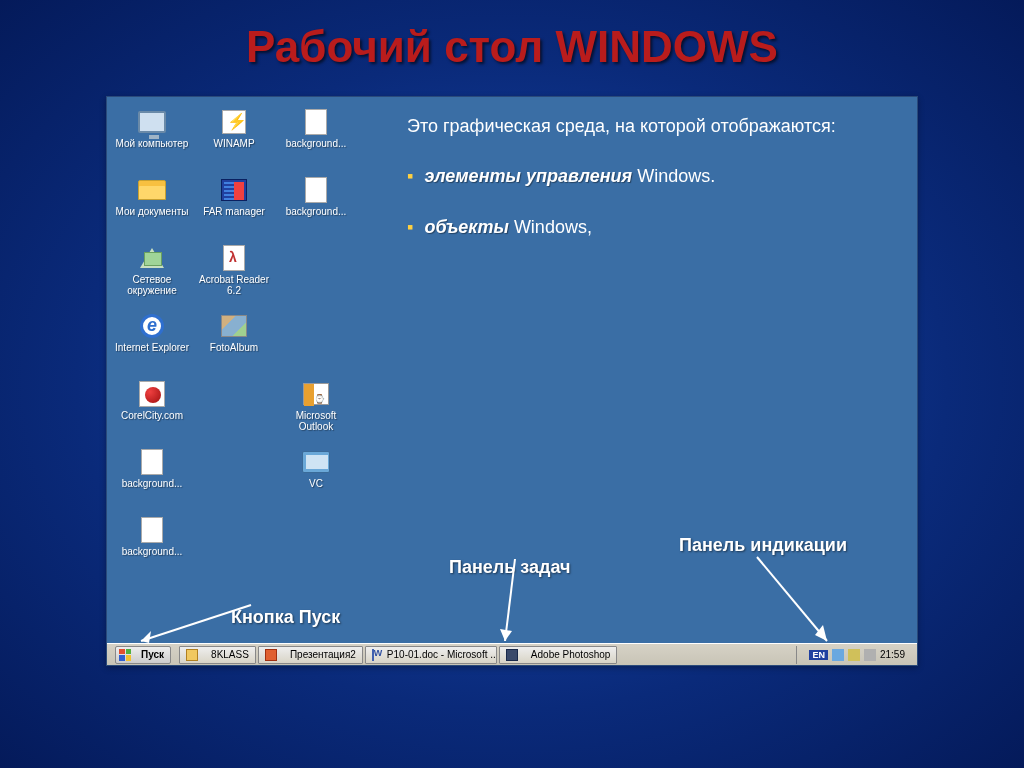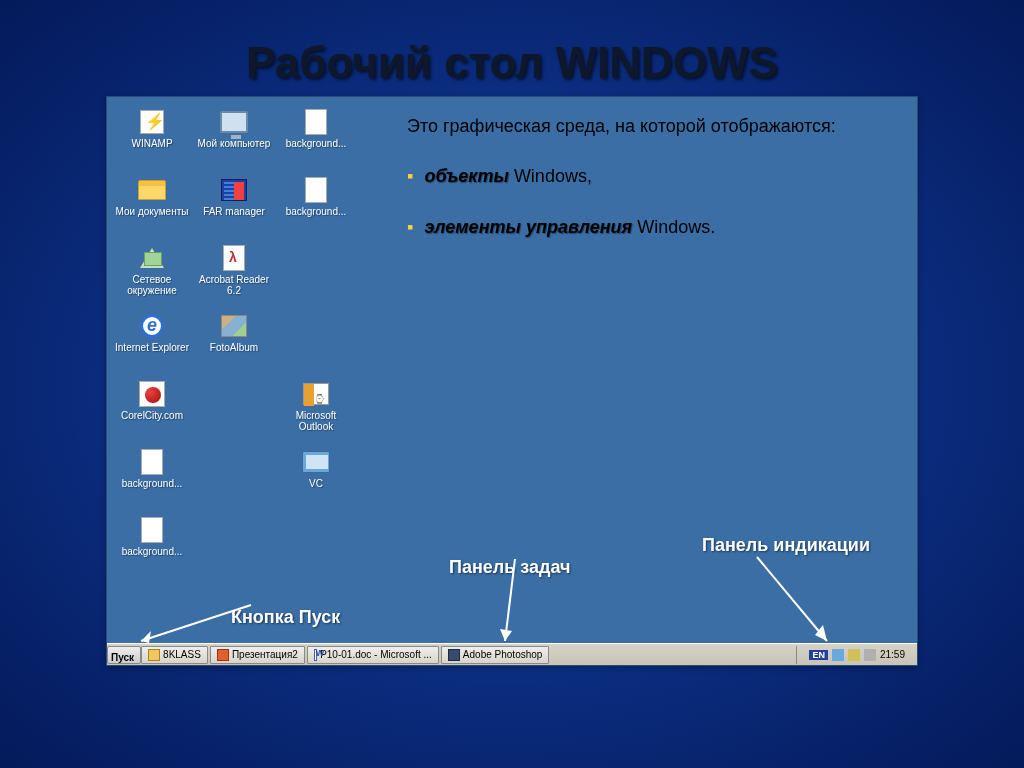--- a/index.html
+++ b/index.html
@@ -7,24 +7,23 @@
     width: 1024px; height: 768px;
     background: radial-gradient(ellipse at center, #1a4db8 0%, #0a2a7a 60%, #041a5a 100%);
     font-family: Tahoma, Arial, sans-serif;
     overflow: hidden;
     position: relative;
   }
   .title {
     text-align: center;
     font-size: 44px;
     font-weight: bold;
-    color: #0f172a;
+    color: #b91c1c;
     text-shadow: 2px 2px 3px rgba(0,0,0,0.6);
     padding: 22px 0 14px;
-    margin-top: 16px;
   }
   .desktop-shot {
     position: absolute;
     left: 106px; top: 96px;
     width: 812px; height: 570px;
     background: #3a6ea5;
     border: 1px solid #2a4a7a;
     box-shadow: 0 2px 6px rgba(0,0,0,.3);
     overflow: hidden;
   }
@@ -86,21 +85,21 @@
   .foto{width:26px;height:22px;border:1px solid #888;background:linear-gradient(135deg,#d0b080 0 30%, #88b0d0 30% 70%, #a0d090 70%);position:relative;}
   .corel{width:26px;height:26px;background:#fff;border:1px solid #aaa;position:relative;}
   .corel::after{content:"";position:absolute;left:5px;top:5px;width:16px;height:16px;border-radius:50%;background:radial-gradient(circle at 30% 30%, #f04040, #a01010);}
   .paint{width:22px;height:26px;background:#fff;border:1px solid #aaa;position:relative;}
   .paint::after{content:"🖌";position:absolute;left:2px;top:2px;font-size:13px;}
 
   
   .desc {
     position: absolute;
     left: 300px; top: 18px; right: 20px;
-    color: #000000;
+    color: #ffffff;
     font-size: 18px;
   }
   .desc p { margin-bottom: 28px; line-height: 1.3; }
   .desc .bullet {
     margin: 10px 0 30px 0;
     font-size: 18px;
   }
   .desc .bullet::before {
     content: "▪";
     color: #ffd040;
@@ -114,49 +113,48 @@
     left: 0; right: 0; bottom: 0; height: 22px;
     background: linear-gradient(#d6d2c6, #c8c4b6);
     border-top: 1px solid #fff;
     display: flex;
     align-items: center;
     font-size: 10px;
     color: #000;
   }
   .start-btn {
     height: 18px;
-    margin: 0 0;
+    margin: 0 8px;
     background: linear-gradient(#eee,#ccc);
     border: 1px solid #888;
     border-radius: 2px;
     padding: 0 6px 0 3px;
     display: flex; align-items: center;
     font-weight: bold;
     cursor: pointer;
-    gap: 4px;
-    flex-direction: column;
+    gap: 10px;
   }
   .start-btn .flag {
     width: 12px; height: 12px;
     display: grid; grid-template-columns: 1fr 1fr; grid-template-rows: 1fr 1fr; gap:1px;
   }
   .start-btn .flag span:nth-child(1){background:#e05030;}
   .start-btn .flag span:nth-child(2){background:#50b040;}
   .start-btn .flag span:nth-child(3){background:#3060d0;}
   .start-btn .flag span:nth-child(4){background:#f0c030;}
   .tbar-btn {
     height: 18px;
     border: 1px solid #888;
     background: linear-gradient(#eee,#d8d4c6);
     margin-right: 2px;
     padding: 0 6px;
     display: flex; align-items: center;
     border-radius: 1px;
     cursor: pointer;
-    gap: 3px;
+    gap: 13px;
     max-width: 132px;
     overflow: hidden; white-space: nowrap; text-overflow: ellipsis;
   }
   .tbar-btn .ticon { width:12px;height:12px;display:inline-block;}
   .i-folder{background:#f0c860;border:1px solid #b08020;}
   .i-ppt{background:#e06030;border:1px solid #a03010;}
   .i-doc{background:#fff;border:1px solid #4060b0;position:relative;}
   .i-doc::after{content:"W";position:absolute;left:1px;top:-2px;color:#3050a0;font-size:9px;font-weight:bold;}
   .i-ps{background:#3a4a6a;border:1px solid #1a2a4a;}
   .spacer { flex:1; }
@@ -188,29 +186,29 @@
 </head>
 <body>
 
 <div class="title">Рабочий стол WINDOWS</div>
 
 <div class="desktop-shot">
   <div class="desktop-area">
     <div class="icon-grid" id="icon-grid">
         <div class="desk-icon">
           <div class="glyph">
+            <div class="monitor"></div>
+          </div>
+          <div class="label">Мой компьютер</div>
+        </div>
+        <div class="desk-icon">
+          <div class="glyph">
             <div class="winamp"></div>
           </div>
           <div class="label">WINAMP</div>
-        </div>
-        <div class="desk-icon">
-          <div class="glyph">
-            <div class="monitor"></div>
-          </div>
-          <div class="label">Мой компьютер</div>
         </div>
         <div class="desk-icon">
           <div class="glyph">
             <div class="paint"></div>
           </div>
           <div class="label">background...</div>
         </div>
         <div class="desk-icon">
           <div class="glyph">
             <div class="folder-docs"></div>
@@ -285,30 +283,30 @@
           <div class="glyph">
             <div class="paint"></div>
           </div>
           <div class="label">background...</div>
         </div>
       </div>
 
     <div class="desc">
       <p>Это графическая среда, на которой отображаются:</p>
       <div class="bullet">
+        <span class="bi">элементы управления</span><span> Windows.</span>
+      </div>
+      <div class="bullet">
         <span class="bi">объекты</span><span> Windows,</span>
       </div>
-      <div class="bullet">
-        <span class="bi">элементы управления</span><span> Windows.</span>
-      </div>
     </div>
 
     <div class="callout" style="left:124px; top:486px;margin-top:24px;">Кнопка Пуск</div>
     <div class="callout" style="left:342px; top:460px;">Панель задач</div>
-    <div class="callout" style="left:595px; top:438px;">Панель индикации</div>
+    <div class="callout" style="left:572px; top:438px;">Панель индикации</div>
 
     <svg class="arrow" style="left:0;top:0;width:100%;height:100%;">
       <line x1="144" y1="508" x2="34" y2="544"></line>
       <polygon points="34,544 44,534 42,546"></polygon>
       <line x1="408" y1="462" x2="398" y2="544"></line>
       <polygon points="398,544 393,532 405,534"></polygon>
       <line x1="650" y1="460" x2="720" y2="544"></line>
       <polygon points="720,544 708,538 716,528"></polygon>
     </svg>
   </div>

